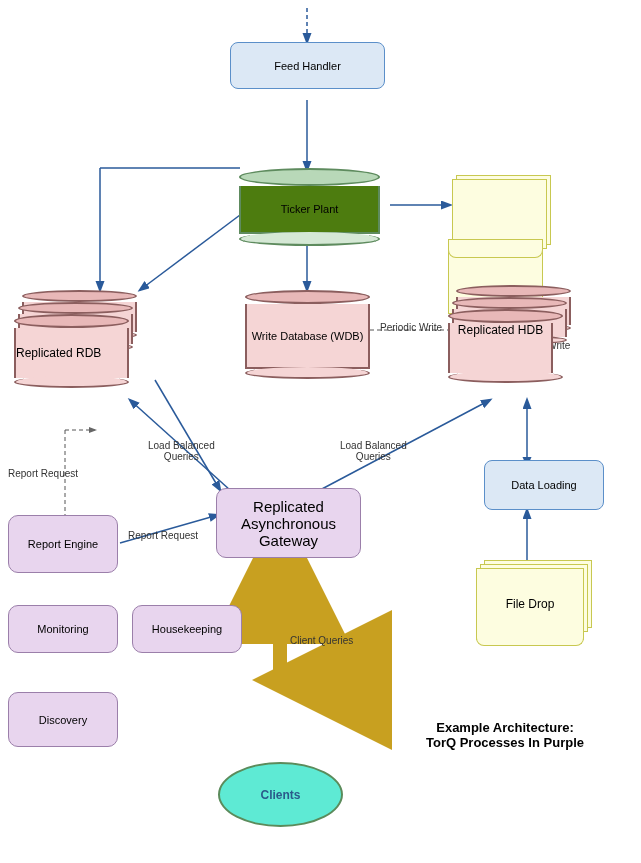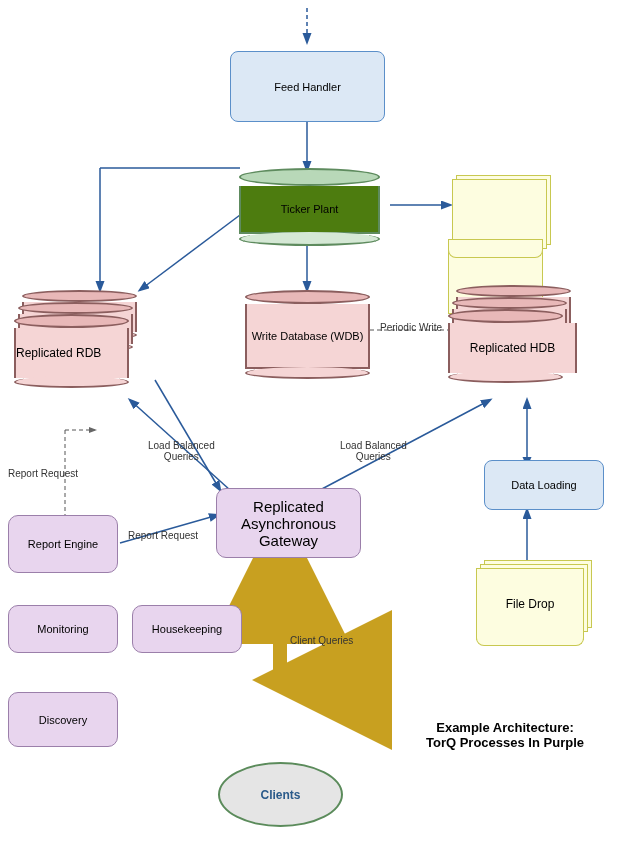--- a/index.html
+++ b/index.html
@@ -104,21 +104,21 @@
     .cylinder-green .cylinder-bottom-cap {
       border-color: #5e8b5e;
       background: #d5e8d5;
     }
 
     
     .ellipse-node {
       position: absolute;
       border-radius: 50%;
       border: 2px solid #5b8b5b;
-      background: #e5e5e5;
+      background: #5eead4;
       display: flex;
       align-items: center;
       justify-content: center;
       text-align: center;
       font-size: 12px;
       font-weight: bold;
       color: #2a5a8a;
     }
 
     
@@ -216,21 +216,21 @@
   </svg>
 
   <div class="arrow-label" style="left:380px;top:322px;">Periodic Write</div>
   <div class="arrow-label" style="left:148px;top:440px;">Load Balanced<br>Queries</div>
   <div class="arrow-label" style="left:340px;top:440px;">Load Balanced<br>Queries</div>
   <div class="arrow-label" style="left:8px;top:468px;">Report Request</div>
   <div class="arrow-label" style="left:128px;top:530px;">Report Request</div>
   <div class="arrow-label" style="left:490px;top:340px;">On-Demand Write</div>
   <div class="arrow-label" style="left:290px;top:635px;">Client Queries</div>
 
-  <div class="node rect-node" style="left:230px;top:42px;width:155px;height:71px;margin-top:9px;">
+  <div class="node rect-node" style="left:230px;top:42px;width:155px;height:47px;">
     <span>Feed Handler</span>
   </div>
 
   <div class="cylinder cylinder-green" style="left:237px;top:168px;width:145px;">
     <div class="cylinder-top" style="width:141px;height:18px;"></div>
     <div class="cylinder-body" style="width:141px;height:48px;">
       <span>Ticker Plant</span>
     </div>
     <div class="cylinder-bottom-cap" style="width:141px;height:14px;margin-top:-2px;border-top:none;"></div>
   </div>
@@ -284,21 +284,21 @@
       <div style="width:115px;height:28px;background:#f5d5d5;border-left:2px solid #8b5e5e;border-right:2px solid #8b5e5e;"></div>
       <div style="width:115px;height:10px;border-radius:50%;border:2px solid #8b5e5e;background:#f5d5d5;margin-top:-2px;"></div>
     </div>
     <div style="position:absolute;left:4px;top:12px;">
       <div style="width:115px;height:12px;border-radius:50%;border:2px solid #8b5e5e;background:#e8b8b8;"></div>
       <div style="width:115px;height:28px;background:#f5d5d5;border-left:2px solid #8b5e5e;border-right:2px solid #8b5e5e;"></div>
       <div style="width:115px;height:10px;border-radius:50%;border:2px solid #8b5e5e;background:#f5d5d5;margin-top:-2px;"></div>
     </div>
     <div style="position:relative;left:0;top:24px;">
       <div style="width:115px;height:14px;border-radius:50%;border:2px solid #8b5e5e;background:#e8b8b8;"></div>
-      <div style="width:129px;height:50px;background:#f5d5d5;border-left:2px solid #8b5e5e;border-right:2px solid #8b5e5e;display:flex;align-items:center;justify-content:center;text-align:center;">
+      <div style="width:105px;height:50px;background:#f5d5d5;border-left:2px solid #8b5e5e;border-right:2px solid #8b5e5e;display:flex;justify-content:center;text-align:center;">
         <span>Replicated
 HDB</span>
       </div>
       <div style="width:115px;height:12px;border-radius:50%;border:2px solid #8b5e5e;background:#f5d5d5;margin-top:-2px;border-top:none;"></div>
     </div>
   </div>
 
   <div class="node rect-node-purple" style="left:216px;top:488px;width:145px;height:70px;">
     <span style="font-size:15px;">Replicated
 Asynchronous

